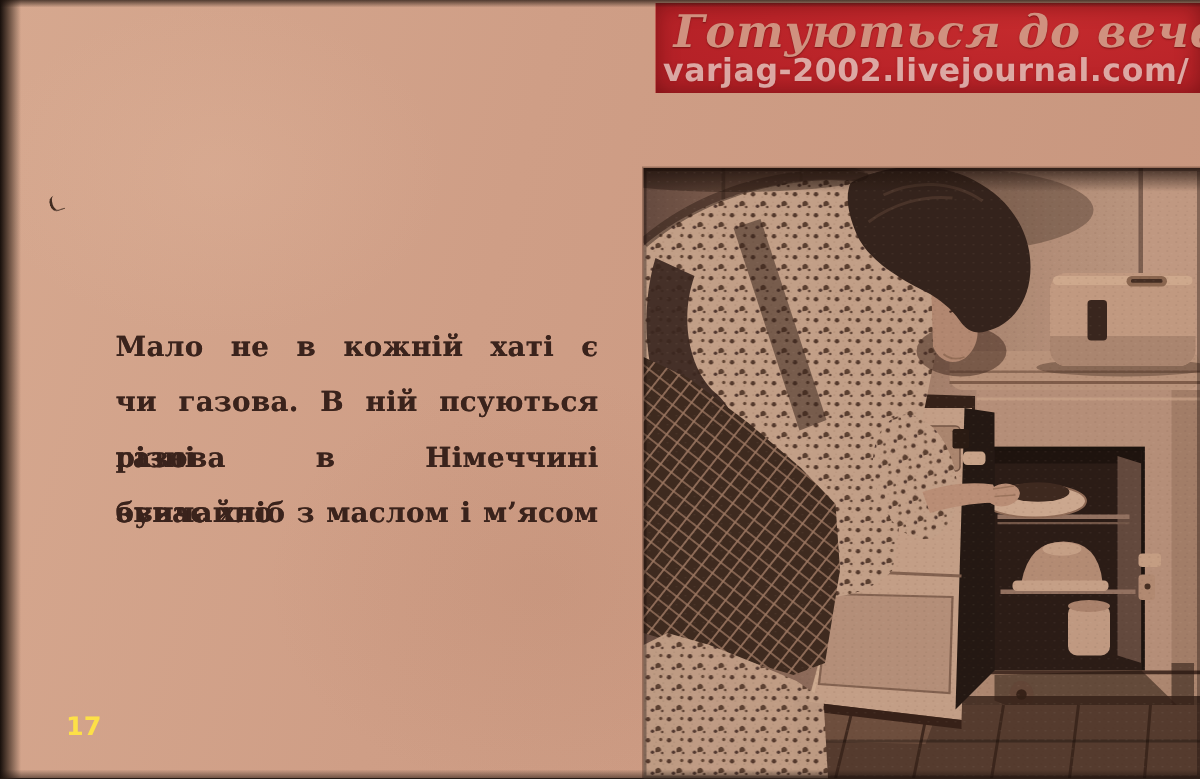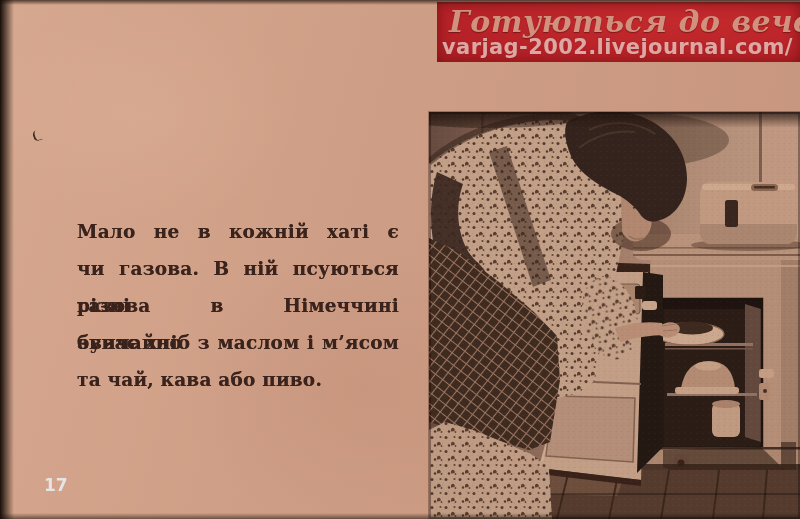--- a/index.html
+++ b/index.html
@@ -31,21 +31,21 @@
     text-shadow:0 0 2px rgba(120,30,25,.4);}
 
   .text-block{position:absolute;left:77px;top:169px;width:322px;color:#3a231c;margin-top:44px;}
   .jline{height:37px;line-height:37px;font-weight:700;font-size:18.5px;
     letter-spacing:.2px;text-align:justify;text-align-last:justify;
     text-shadow:0 0 .4px rgba(58,35,28,.7);}
   .jline.last{text-align-last:left;}
 
   .page-number{position:absolute;left:44px;top:475px;
     font-family:"DejaVu Sans",sans-serif;font-weight:700;
-    font-size:17px;color:#e5e5e5;}
+    font-size:17px;color:#fde047;}
 
   .ink-mark{position:absolute;left:33px;top:130px;width:7px;height:10px;
     border-left:2.5px solid rgba(40,24,16,.85);border-bottom:1.5px solid rgba(40,24,16,.6);
     border-radius:70% 0 0 70%;transform:rotate(-18deg);}
 
   .photo{position:absolute;left:429px;top:112px;width:371px;height:407px;
     box-shadow:0 0 0 1px rgba(60,35,22,.35);}
   .photo svg{display:block;}
 </style>
 </head>
@@ -57,21 +57,20 @@
   <div class="banner">
     <div class="banner-title">Готуються до вечері</div>
     <div class="watermark">varjag-2002.livejournal.com/</div>
   </div>
 
   <div class="text-block">
       <div class="jline">Мало не в кожній хаті є</div>
       <div class="jline">чи газова. В ній псуються різні</div>
       <div class="jline">газова в Німеччині звичайно</div>
       <div class="jline">буває хліб з маслом і м’ясом</div>
-      <div class="jline last">та чай, кава або пиво.</div>
     </div>
 
   <div class="page-number">17</div>
 
   <div class="ink-mark"></div>
 
   <div class="photo">
     <svg width="371" height="407" viewBox="0 0 371 407" xmlns="http://www.w3.org/2000/svg">
       <defs>
         <linearGradient id="wallGrad" x1="0" y1="0" x2="1" y2="0">

